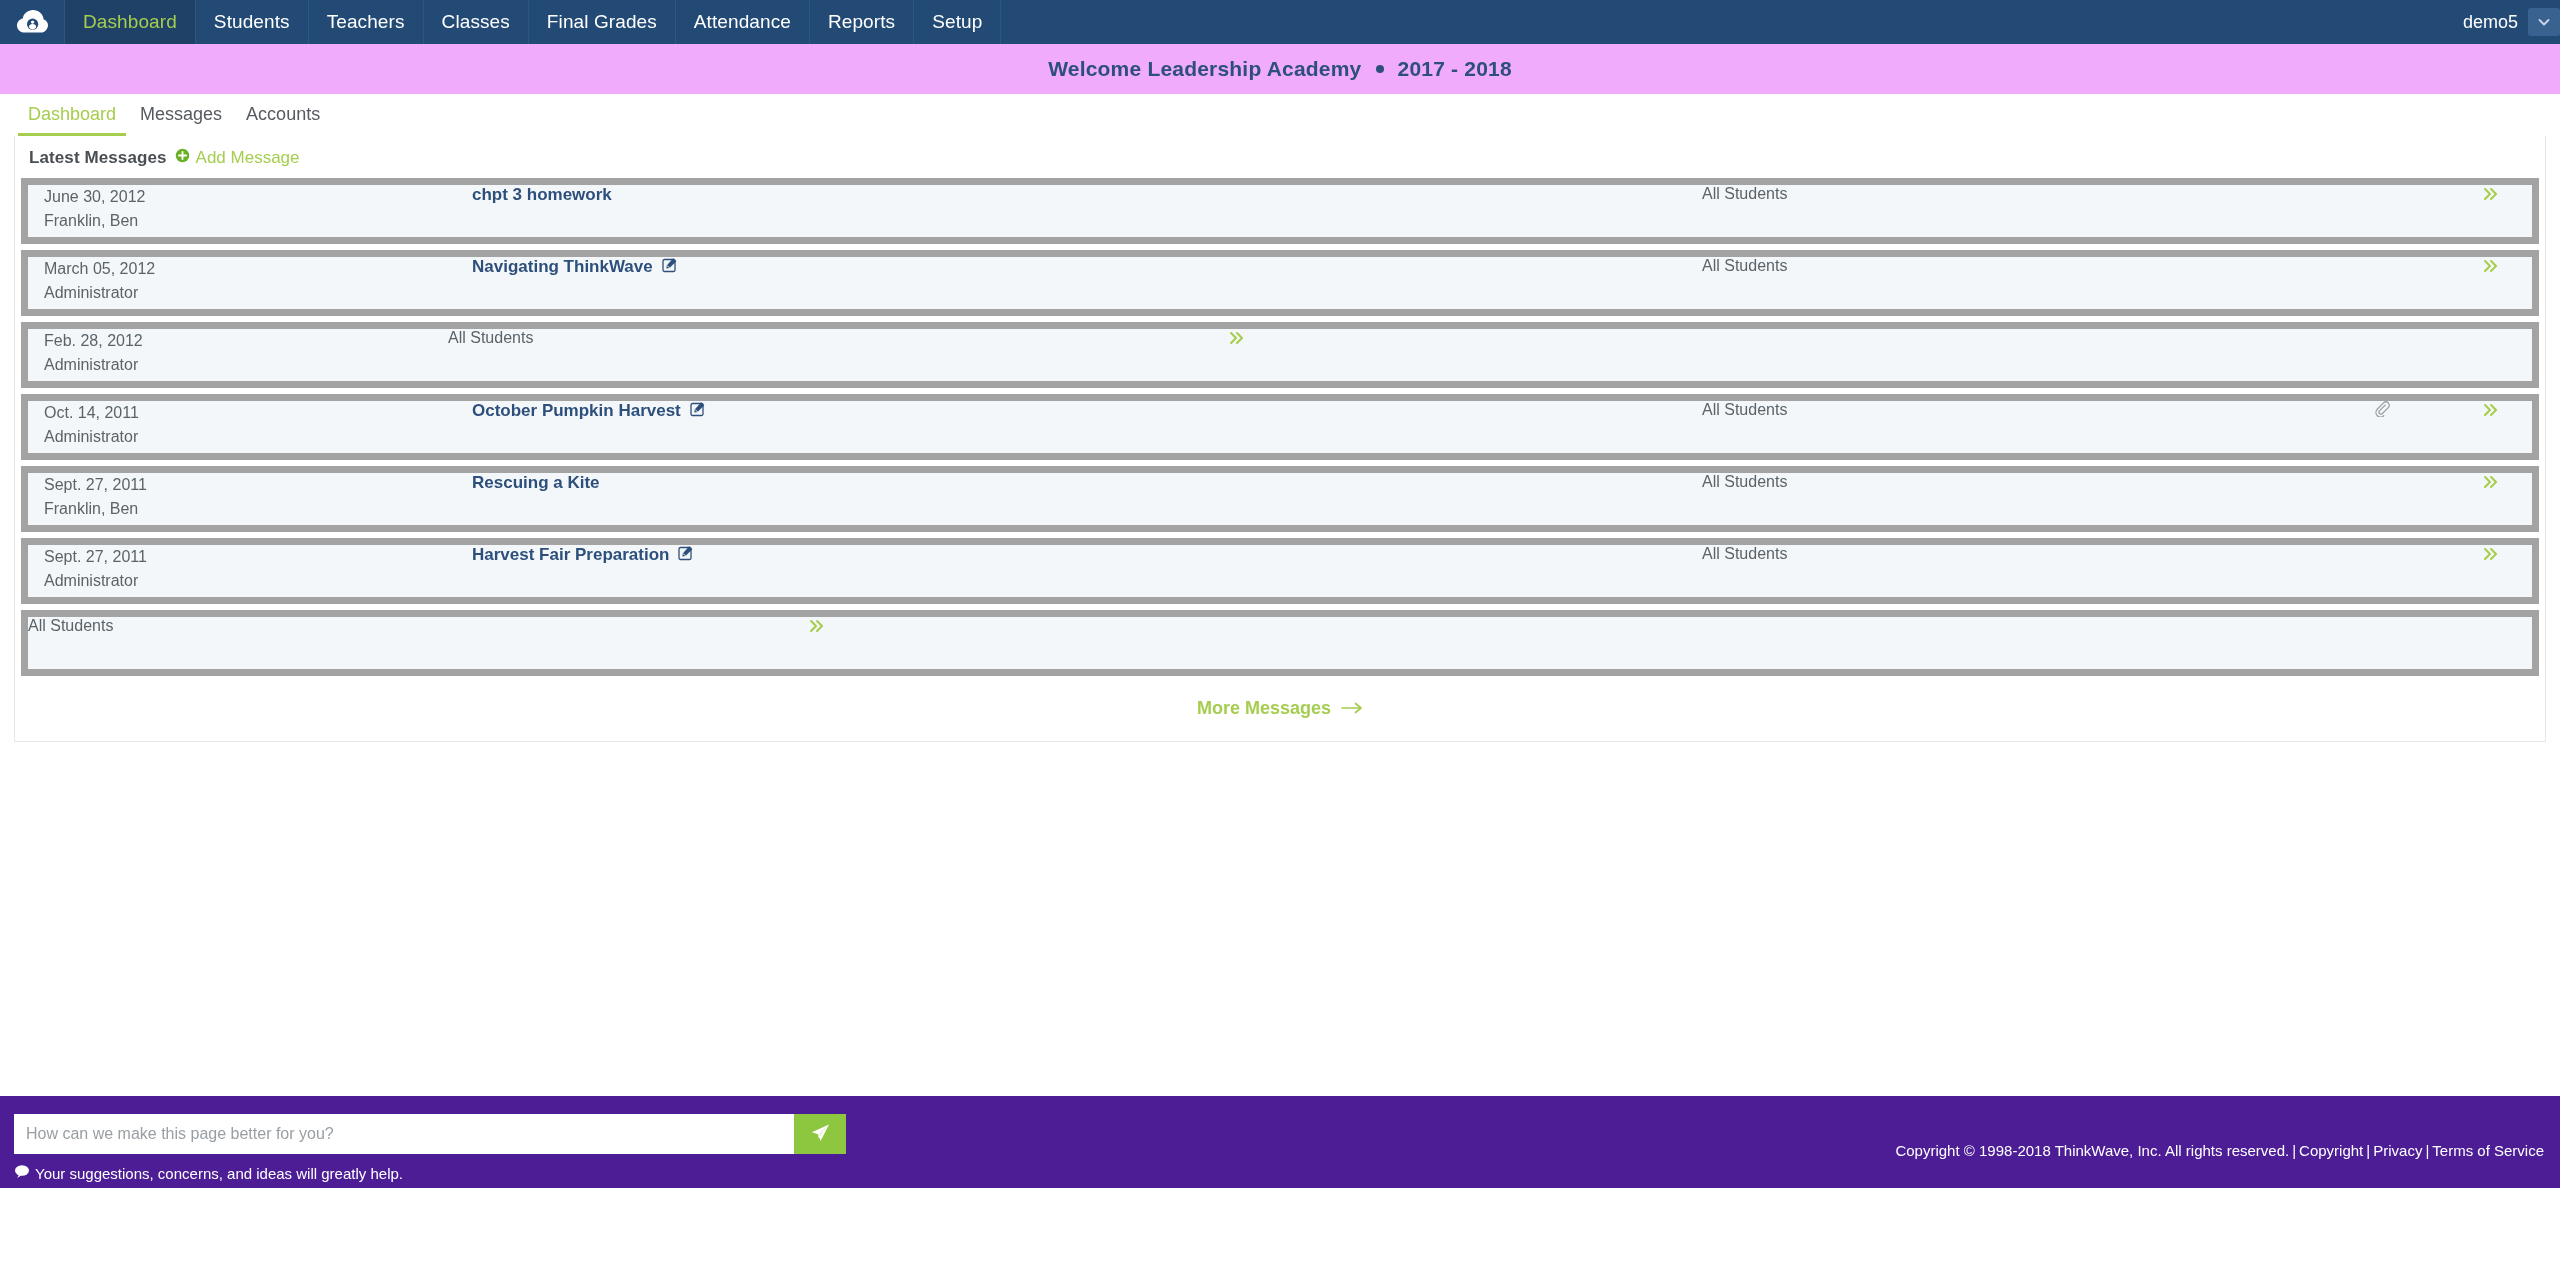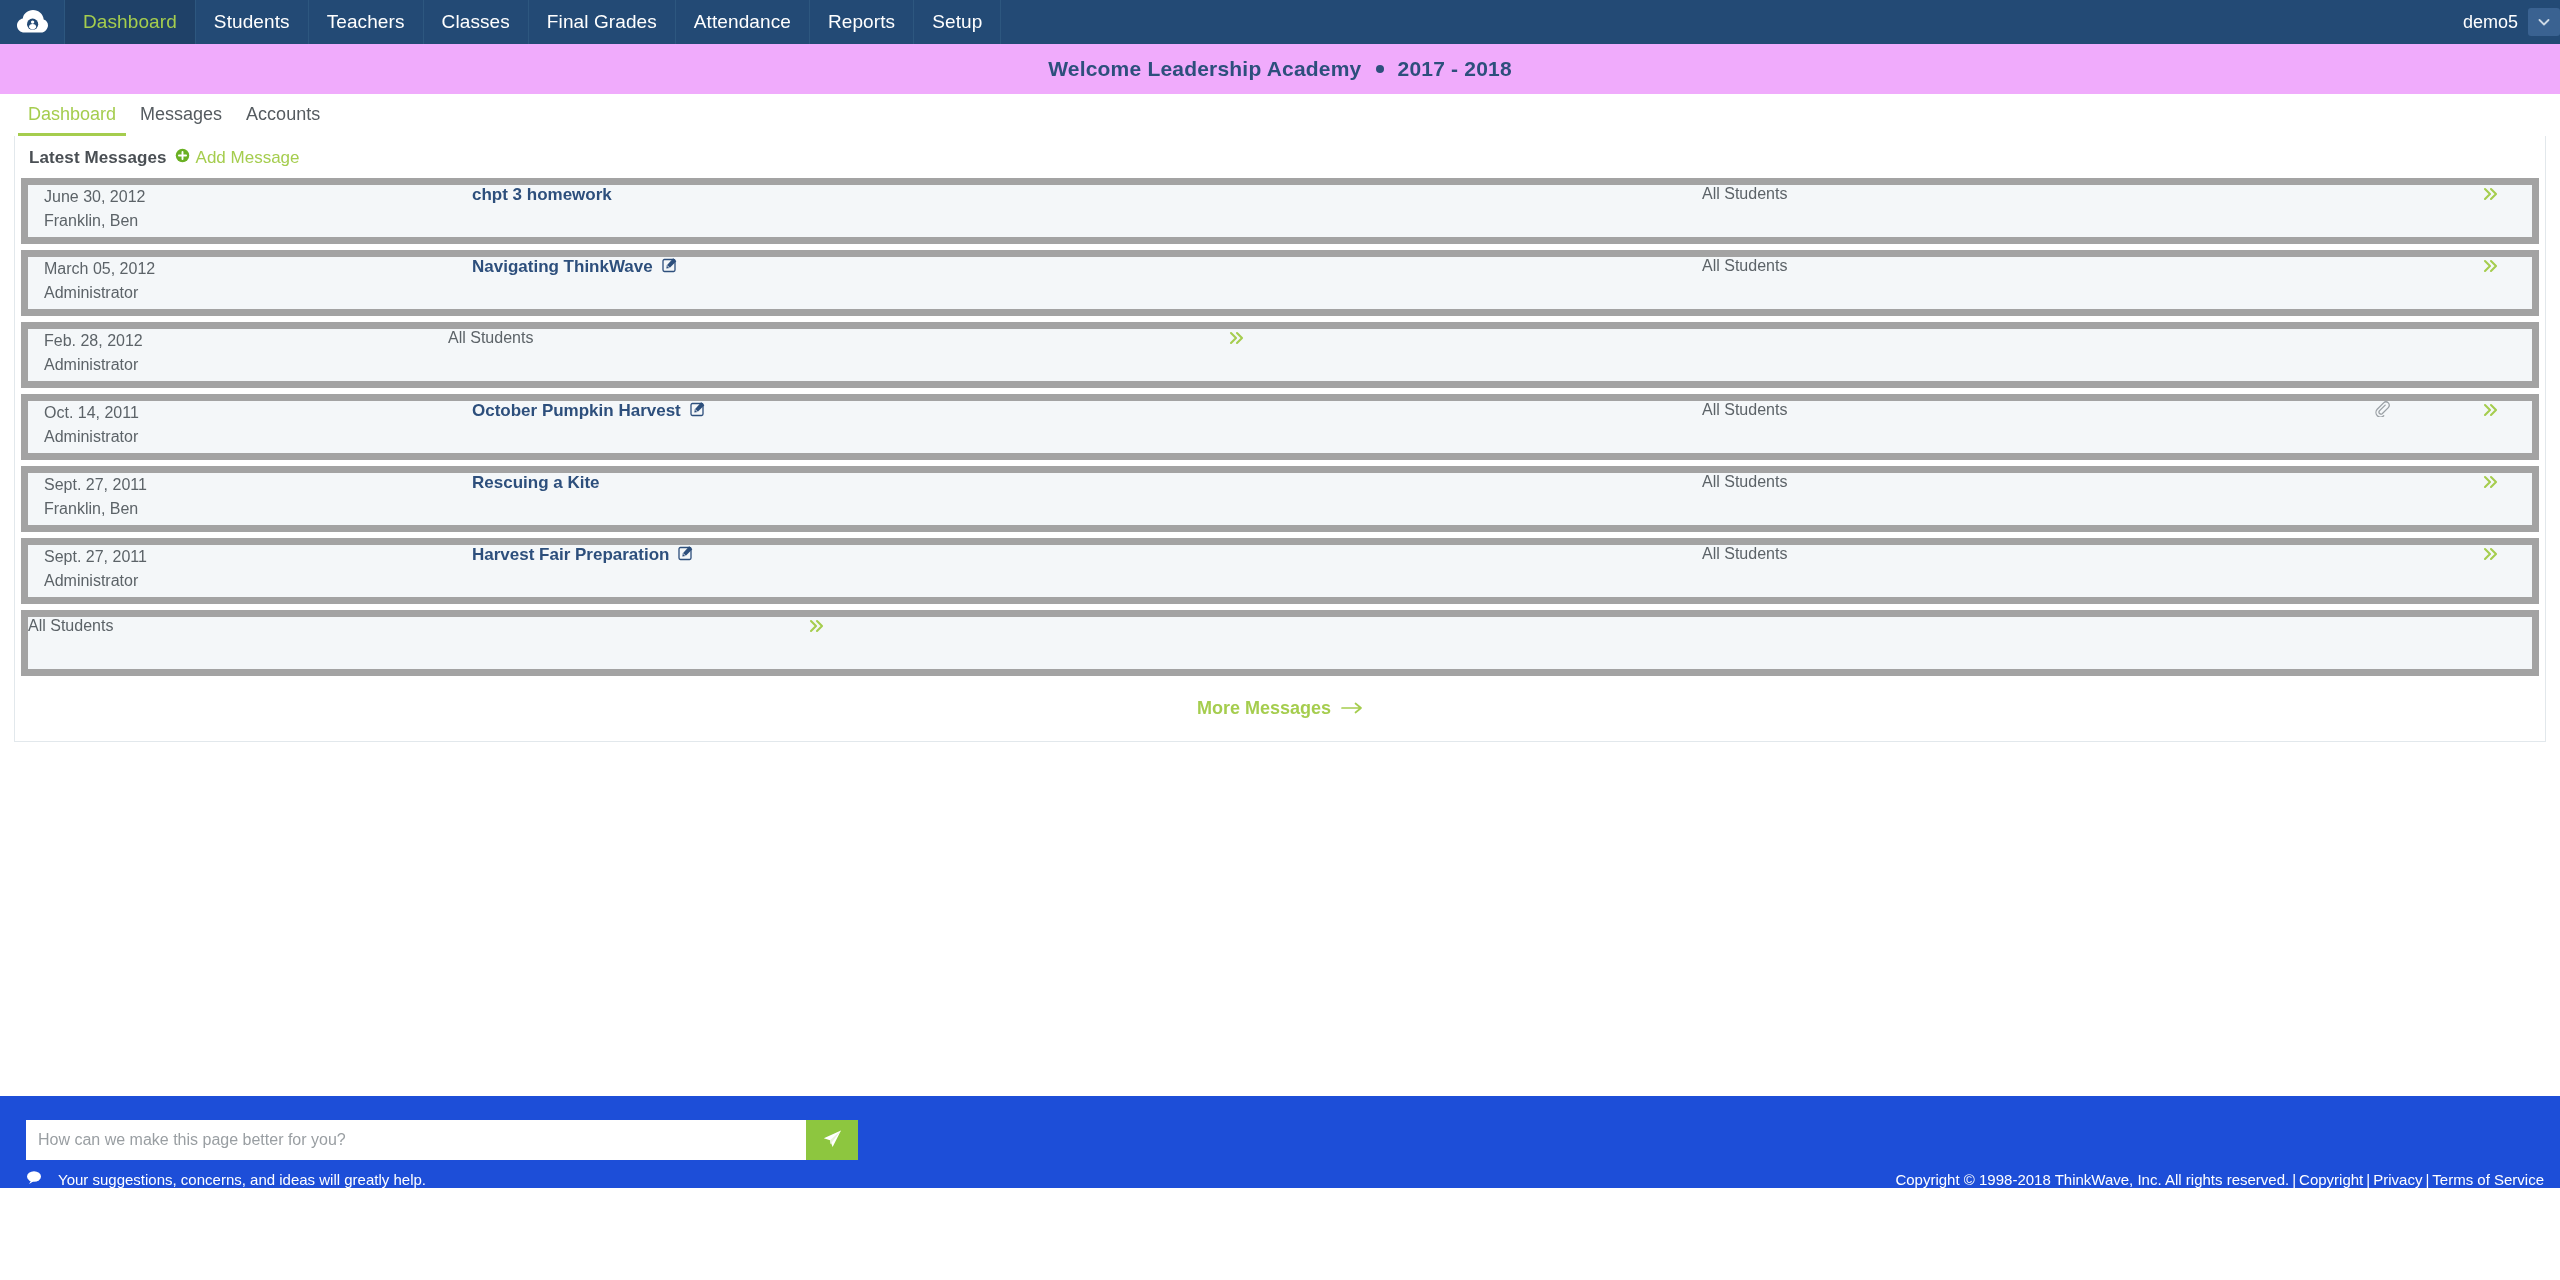--- a/index.html
+++ b/index.html
@@ -213,24 +213,23 @@
     font-weight: bold;
     cursor: pointer;
   }
 
   
   .footer {
     position: absolute;
     left: 0; bottom: 0;
     width: 2560px;
     height: 92px;
-    background: #1d4ed8;
-    display: flex;
-    align-items: flex-end;
-    padding-left: 12px;
+    background: #4c1d95;
+    display: flex;
+    align-items: center;
   }
   .footer-left {
     padding: 12px 0 0 14px;
     width: 860px;
   }
   .feedback-wrap {
     display: flex;
     align-items: stretch;
     height: 40px;
     width: 832px;
@@ -251,21 +250,21 @@
     background: #8dc63f;
     border: none;
     display: flex;
     align-items: center;
     justify-content: center;
     cursor: pointer;
   }
   .footer-note {
     display: flex;
     align-items: center;
-    gap: 15px;
+    gap: 4px;
     margin-top: 10px;
     color: #ffffff;
     font-size: 15px;
   }
   .footer-right {
     margin-left: auto;
     padding: 16px 16px 0 0;
     color: #ffffff;
     font-size: 15px;
     white-space: nowrap;

